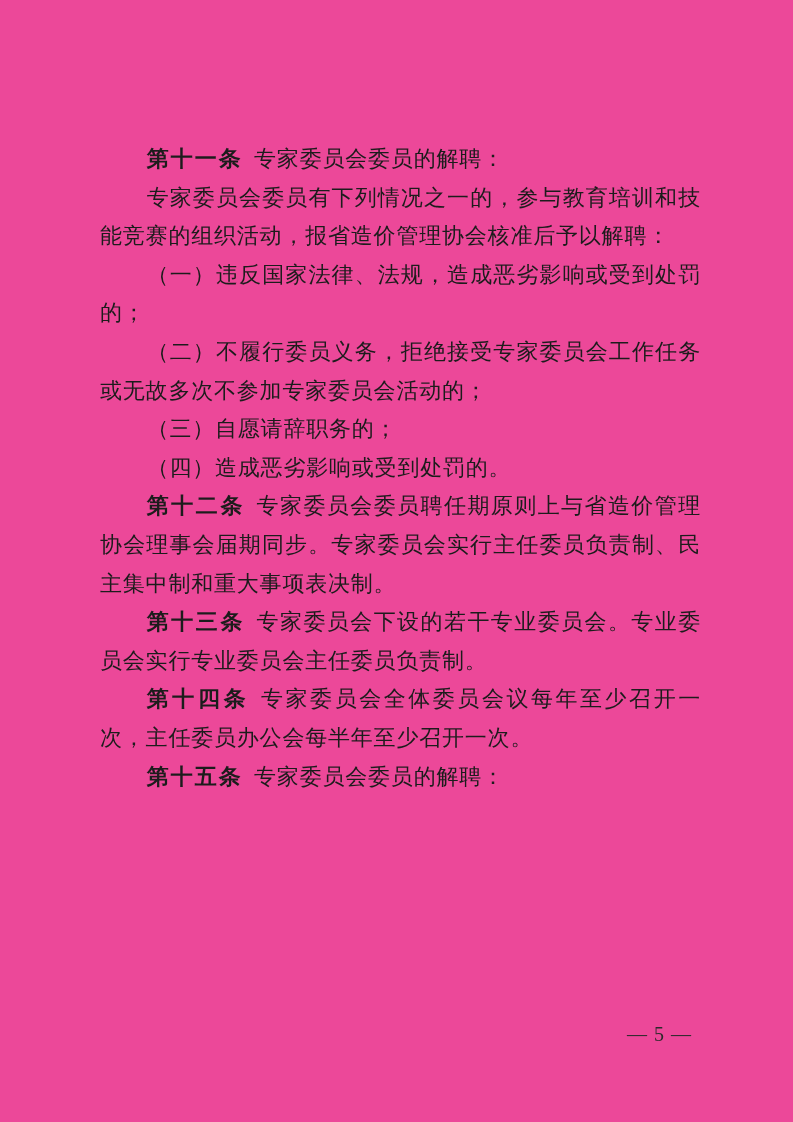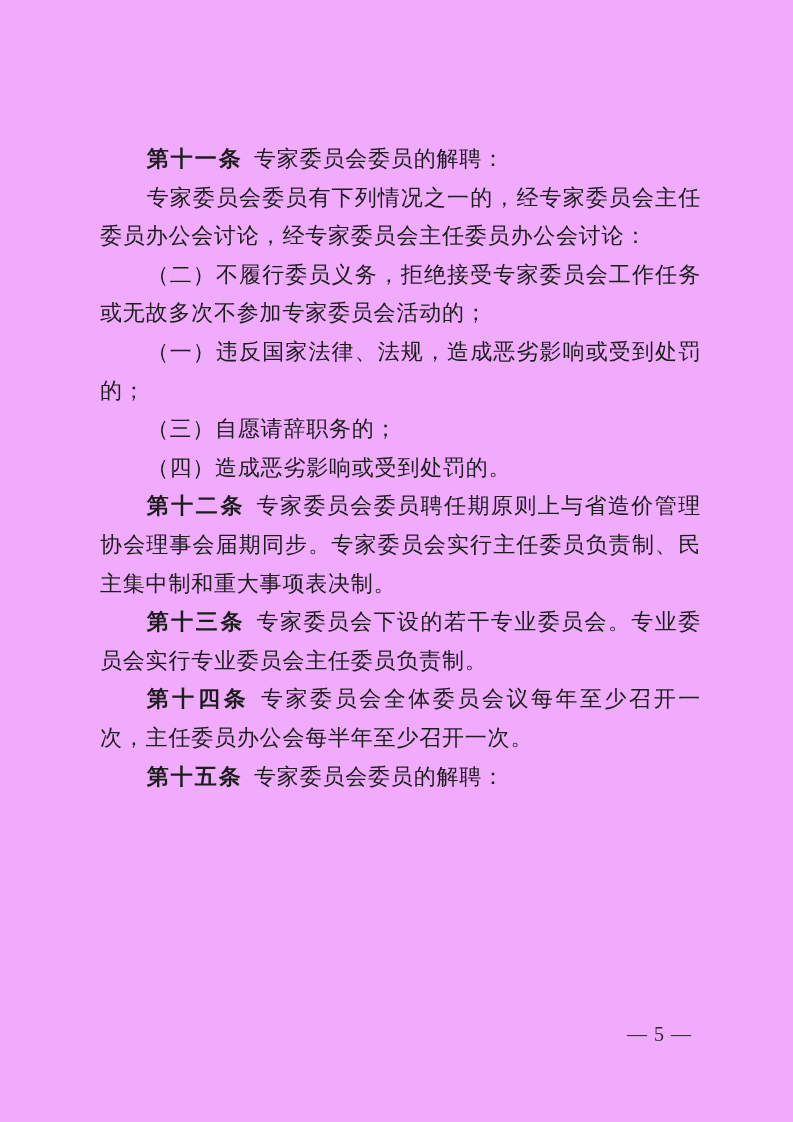--- a/index.html
+++ b/index.html
@@ -4,21 +4,21 @@
 <style>
   html, body {
     margin: 0;
     padding: 0;
     background: #ffffff;
   }
   .page {
     position: relative;
     width: 793px;
     height: 1122px;
-    background: #f0abfc;
+    background: #ec4899;
     overflow: hidden;
     font-family: "Liberation Serif", "DejaVu Serif", serif;
     color: #1c1c1c;
   }
   .content {
     position: absolute;
     left: 100px;
     top: 140px;
     width: 601px;
     font-size: 22px;
@@ -51,25 +51,25 @@
 </style>
 </head>
 <body>
 
 <div class="page">
 
   <div class="content">
 
     <p><span class="article-term">第十一条</span><span>专家委员会委员的解聘：</span></p>
 
-    <p><span>专家委员会委员有下列情况之一的，经专家委员会主任委员办公会讨论，经专家委员会主任委员办公会讨论：</span></p>
+    <p><span>专家委员会委员有下列情况之一的，参与教育培训和技能竞赛的组织活动，报省造价管理协会核准后予以解聘：</span></p>
+
+    <p><span>（一）违反国家法律、法规，造成恶劣影响或受到处罚的；</span></p>
 
     <p><span>（二）不履行委员义务，拒绝接受专家委员会工作任务或无故多次不参加专家委员会活动的；</span></p>
-
-    <p><span>（一）违反国家法律、法规，造成恶劣影响或受到处罚的；</span></p>
 
     <p><span>（三）自愿请辞职务的；</span></p>
 
     <p><span>（四）造成恶劣影响或受到处罚的。</span></p>
 
     <p><span class="article-term">第十二条</span><span>专家委员会委员聘任期原则上与省造价管理协会理事会届期同步。专家委员会实行主任委员负责制、民主集中制和重大事项表决制。</span></p>
 
     <p><span class="article-term">第十三条</span><span>专家委员会下设的若干专业委员会。专业委员会实行专业委员会主任委员负责制。</span></p>
 
     <p><span class="article-term">第十四条</span><span>专家委员会全体委员会议每年至少召开一次，主任委员办公会每半年至少召开一次。</span></p>

